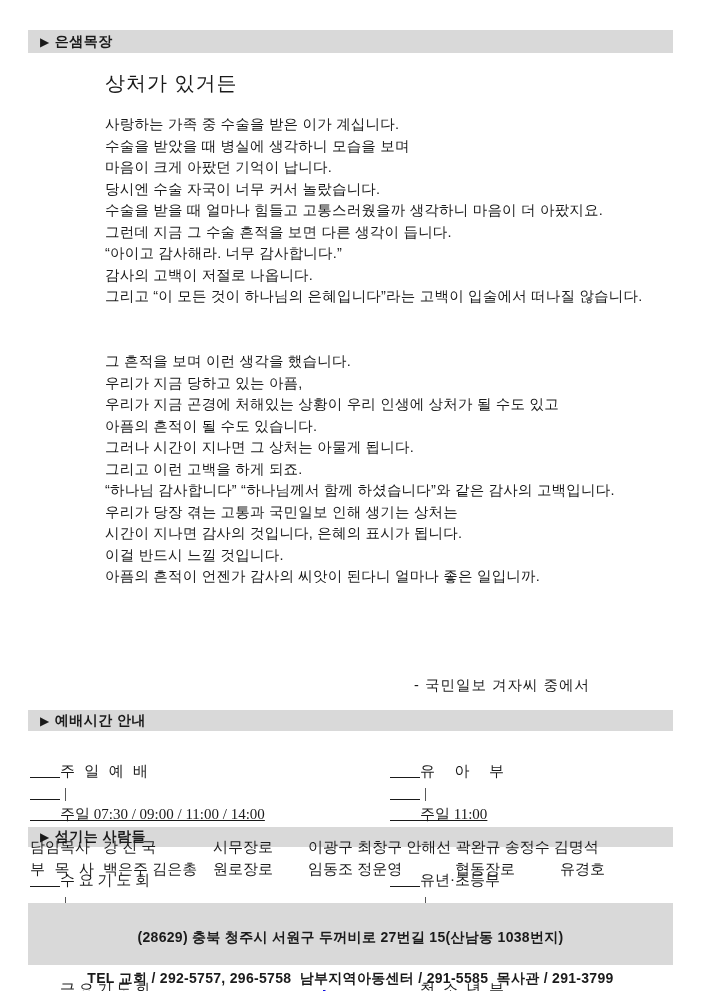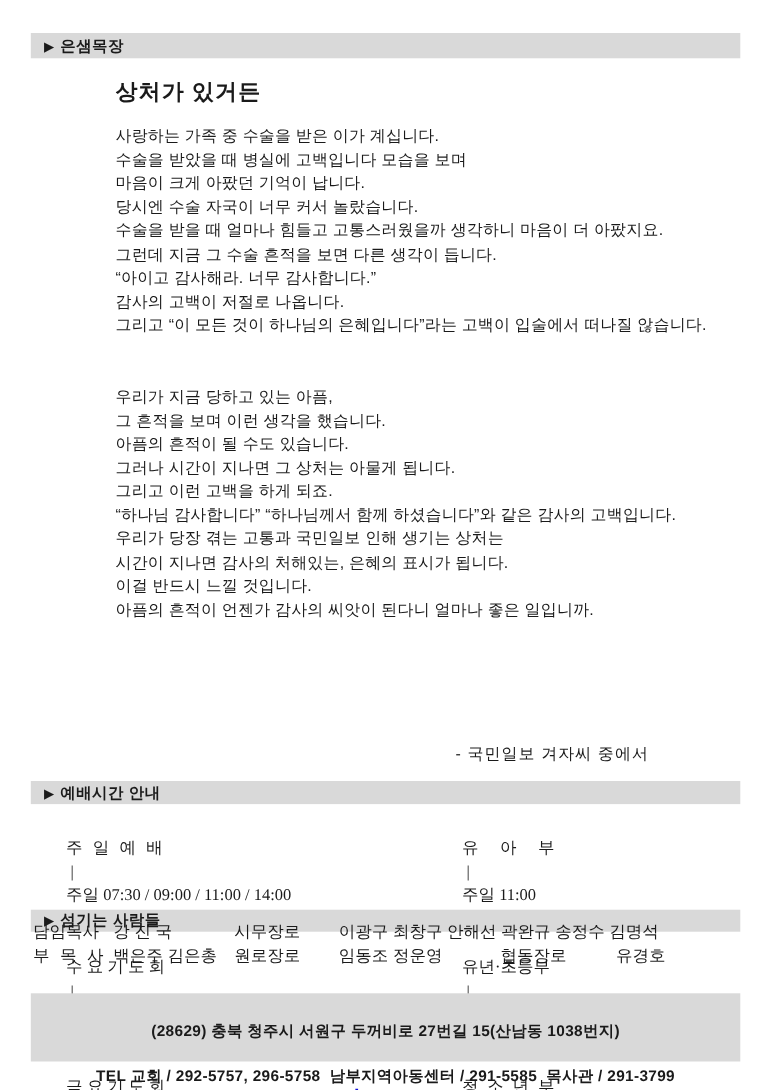--- a/index.html
+++ b/index.html
@@ -20,37 +20,37 @@
     padding-left:12px;
     font-weight:bold;font-size:14px;letter-spacing:0.5px;
   }
   .section-bar .marker{font-size:12px;margin-right:5px;line-height:1;}
   .bar1{top:30px;height:23px;}
   .bar2{top:710px;height:21px;}
   .bar3{top:827px;height:20px;}
 
   .doc-title{
     position:absolute;left:105px;top:70px;
-    font-size:20px;font-weight:bold;letter-spacing:1px;
+    font-size:20px;font-weight:normal;letter-spacing:1px;
   }
 
   .poem{position:absolute;left:105px;width:560px;font-size:14.5px;line-height:21.5px;letter-spacing:0.2px;}
   .poem-p1{top:114px;}
   .poem-p2{top:351px;}
   .poem-line{white-space:pre;}
 
   .attribution{
     position:absolute;left:105px;top:676px;width:485px;
     text-align:right;font-size:14.5px;letter-spacing:1px;
   }
 
   .sched-col{position:absolute;font-family:"Liberation Serif","DejaVu Serif",serif;font-size:15px;line-height:21.8px;}
   .sched-left{left:30px;top:739px;width:350px;}
   .sched-right{left:390px;top:739px;width:285px;}
-  .sched-row{white-space:pre;}
+  .sched-row{white-space:pre;text-decoration:underline;}
   .sched-label{display:inline-block;text-align:justify;text-align-last:justify;-moz-text-align-last:justify;}
   .sched-left .sched-label{width:88px;}
   .sched-right .sched-label{width:84px;}
   .sched-sep{display:inline-block;margin:0 5px 0 4px;}
 
   .people{position:absolute;left:30px;top:838px;width:645px;font-size:15px;}
   .people-row{position:relative;height:22px;white-space:pre;}
   .people-row span{position:absolute;top:0;white-space:pre;}
   .pp-role1{left:0;width:64px;display:inline-block;text-align:justify;text-align-last:justify;}
   .pp-names1{left:73px;}
@@ -81,56 +81,57 @@
     <span class="marker">▶</span>
     <span class="bar-label">은샘목장</span>
   </div>
 
   <div class="doc-title">상처가 있거든</div>
 
   <div class="poem poem-p1">
 
       <div class="poem-line">사랑하는 가족 중 수술을 받은 이가 계십니다.</div>
 
-      <div class="poem-line">수술을 받았을 때 병실에 고백입니다 모습을 보며</div>
+      <div class="poem-line">수술을 받았을 때 병실에 생각하니 모습을 보며</div>
 
       <div class="poem-line">마음이 크게 아팠던 기억이 납니다.</div>
 
       <div class="poem-line">당시엔 수술 자국이 너무 커서 놀랐습니다.</div>
 
       <div class="poem-line">수술을 받을 때 얼마나 힘들고 고통스러웠을까 생각하니 마음이 더 아팠지요.</div>
 
       <div class="poem-line">그런데 지금 그 수술 흔적을 보면 다른 생각이 듭니다.</div>
 
       <div class="poem-line">“아이고 감사해라. 너무 감사합니다.”</div>
 
       <div class="poem-line">감사의 고백이 저절로 나옵니다.</div>
 
       <div class="poem-line">그리고 “이 모든 것이 하나님의 은혜입니다”라는 고백이 입술에서 떠나질 않습니다.</div>
     </div>
 
   <div class="poem poem-p2">
 
+      <div class="poem-line">그 흔적을 보며 이런 생각을 했습니다.</div>
+
       <div class="poem-line">우리가 지금 당하고 있는 아픔,</div>
 
-      <div class="poem-line">그 흔적을 보며 이런 생각을 했습니다.</div>
-
-
+
+      <div class="poem-line">우리가 지금 곤경에 처해있는 상황이 우리 인생에 상처가 될 수도 있고</div>
 
       <div class="poem-line">아픔의 흔적이 될 수도 있습니다.</div>
 
       <div class="poem-line">그러나 시간이 지나면 그 상처는 아물게 됩니다.</div>
 
       <div class="poem-line">그리고 이런 고백을 하게 되죠.</div>
 
       <div class="poem-line">“하나님 감사합니다” “하나님께서 함께 하셨습니다”와 같은 감사의 고백입니다.</div>
 
       <div class="poem-line">우리가 당장 겪는 고통과 국민일보 인해 생기는 상처는</div>
 
-      <div class="poem-line">시간이 지나면 감사의 처해있는, 은혜의 표시가 됩니다.</div>
+      <div class="poem-line">시간이 지나면 감사의 것입니다, 은혜의 표시가 됩니다.</div>
 
       <div class="poem-line">이걸 반드시 느낄 것입니다.</div>
 
       <div class="poem-line">아픔의 흔적이 언젠가 감사의 씨앗이 된다니 얼마나 좋은 일입니까.</div>
 
     </div>
 
   <div class="attribution">- 국민일보 겨자씨 중에서</div>
 
   <div class="section-bar bar2">

